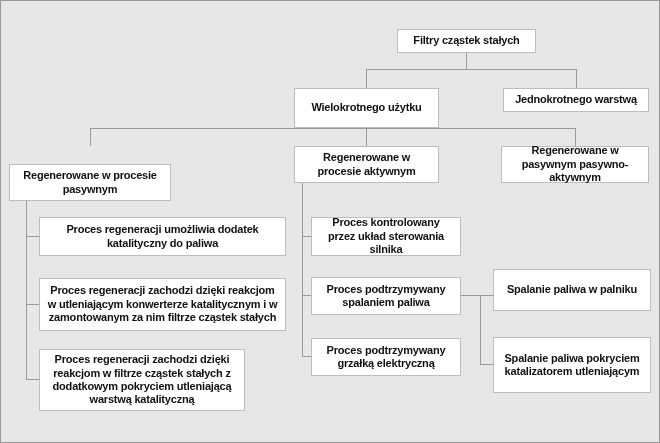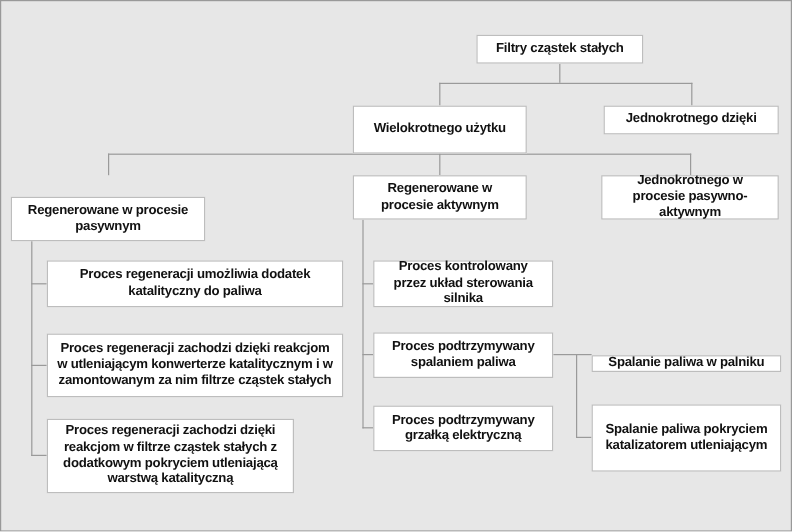--- a/index.html
+++ b/index.html
@@ -68,33 +68,33 @@
 
   <div class="node" style="left:396px;top:28px;width:139px;height:24px">
     <span>Filtry cząstek stałych</span>
   </div>
 
   <div class="node" style="left:293px;top:87px;width:145px;height:40px">
     <span>Wielokrotnego użytku</span>
   </div>
 
   <div class="node" style="left:502px;top:87px;width:146px;height:24px">
-    <span>Jednokrotnego dzięki</span>
+    <span>Jednokrotnego warstwą</span>
   </div>
 
   <div class="node" style="left:8px;top:163px;width:162px;height:37px">
     <span>Regenerowane w procesie pasywnym</span>
   </div>
 
   <div class="node" style="left:293px;top:145px;width:145px;height:37px">
     <span>Regenerowane w procesie aktywnym</span>
   </div>
 
   <div class="node" style="left:500px;top:145px;width:148px;height:37px">
-    <span>Jednokrotnego w procesie pasywno-aktywnym</span>
+    <span>Regenerowane w pasywnym pasywno-aktywnym</span>
   </div>
 
   <div class="node" style="left:38px;top:216px;width:247px;height:39px">
     <span>Proces regeneracji umożliwia dodatek katalityczny do paliwa</span>
   </div>
 
   <div class="node" style="left:38px;top:277px;width:247px;height:53px">
     <span>Proces regeneracji zachodzi dzięki reakcjom w utleniającym konwerterze katalitycznym i w zamontowanym za nim filtrze cząstek stałych</span>
   </div>
 
@@ -107,21 +107,21 @@
   </div>
 
   <div class="node" style="left:310px;top:337px;width:150px;height:38px">
     <span>Proces podtrzymywany grzałką elektryczną</span>
   </div>
 
   <div class="node" style="left:310px;top:276px;width:150px;height:38px">
     <span>Proces podtrzymywany spalaniem paliwa</span>
   </div>
 
-  <div class="node" style="left:492px;top:295px;width:158px;height:14px">
+  <div class="node" style="left:492px;top:268px;width:158px;height:42px">
     <span>Spalanie paliwa w palniku</span>
   </div>
 
   <div class="node" style="left:492px;top:336px;width:158px;height:56px">
     <span>Spalanie paliwa pokryciem katalizatorem utleniającym</span>
   </div>
 
 </div>
 
 </body></html>

